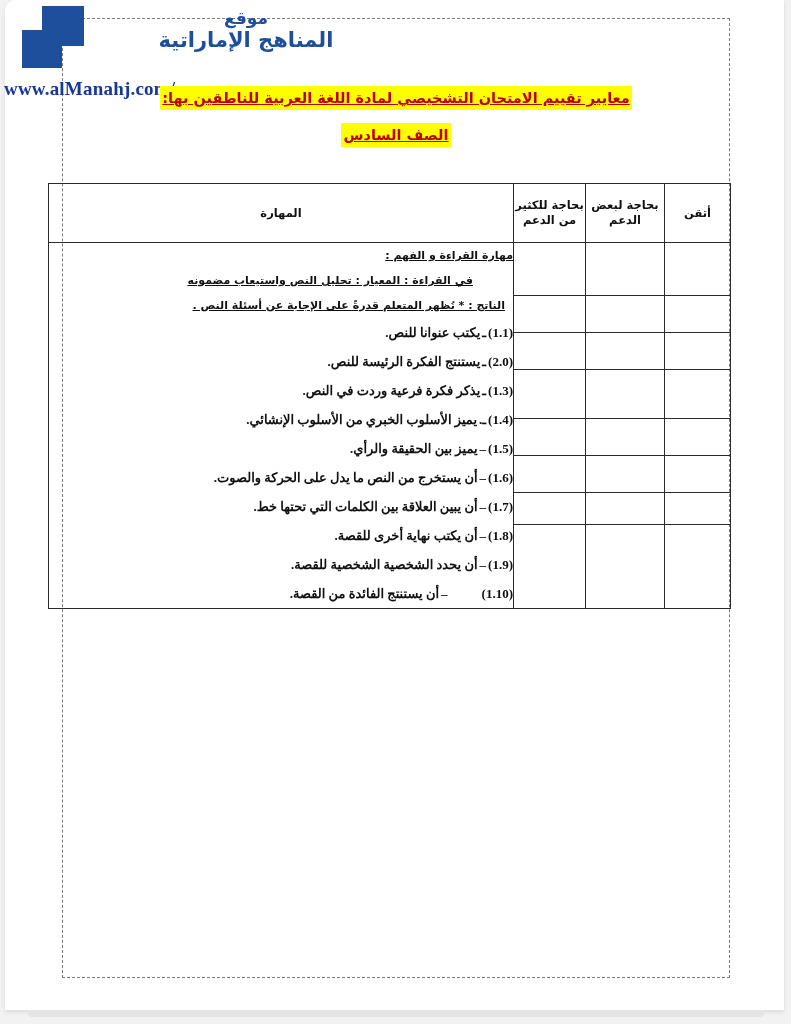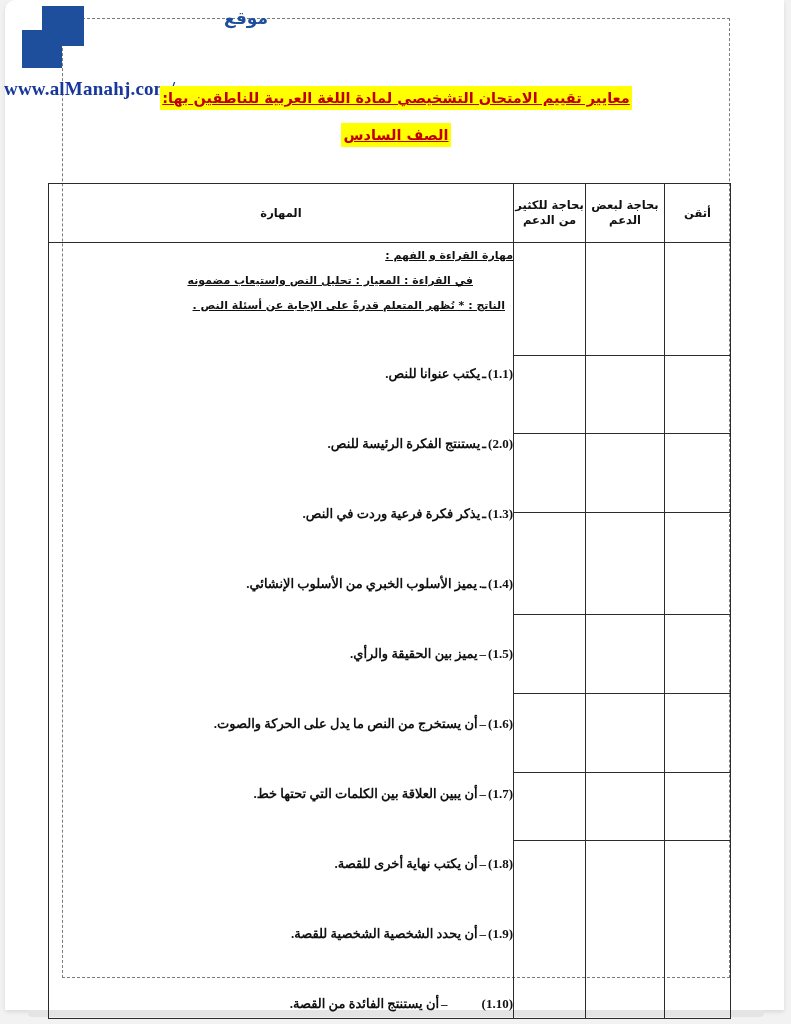--- a/index.html
+++ b/index.html
@@ -193,41 +193,41 @@
     font-size: 13px;
     line-height: 29px;
     text-align: right;
     white-space: nowrap;
     direction: rtl;
   }
   .skill-item .num {
     direction: ltr;
     unicode-bidi: embed;
     display: inline-block;
-    margin-top: 41px;
   }
   .skill-item .dash { display: inline-block; padding: 0 2px; }
   .skill-item.last .dash { padding: 0 34px 0 2px; }
 </style>
 </head>
 <body>
 
 <div id="root">
 
   <div class="sheet"></div>
   <div class="sheet-shadow-bottom"></div>
   <div class="margin-box"></div>
 
   <div class="brand">
     <div class="logo-mark">
       <div class="sq-a"></div>
       <div class="sq-b"></div>
     </div>
     <div class="brand-text">
       <div class="brand-line1">موقع</div>
+      <div class="brand-line2">المناهج الإماراتية</div>
     </div>
     <div class="brand-url">www.alManahj.com/ae</div>
   </div>
 
   <div class="doc-title">
     <div class="title-row">
       <span class="title-line">معايير تقييم الامتحان التشخيصي لمادة اللغة العربية للناطقين بها:</span>
     </div>
     <div class="title-row second">
       <span class="title-line">الصف السادس</span>

